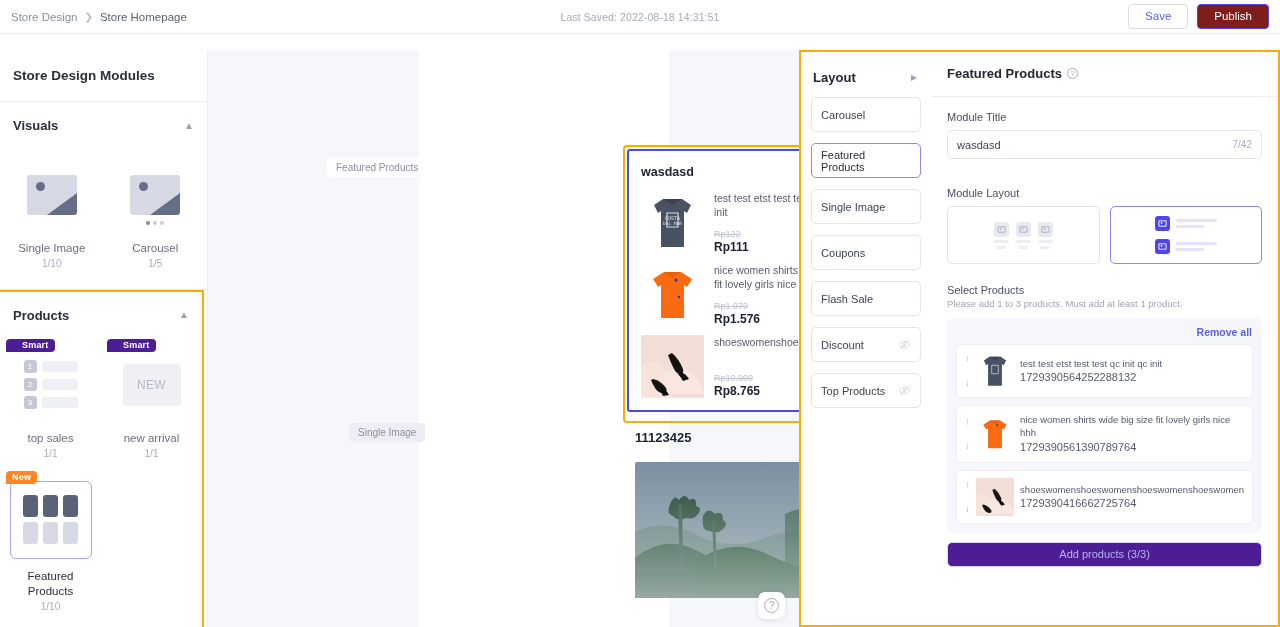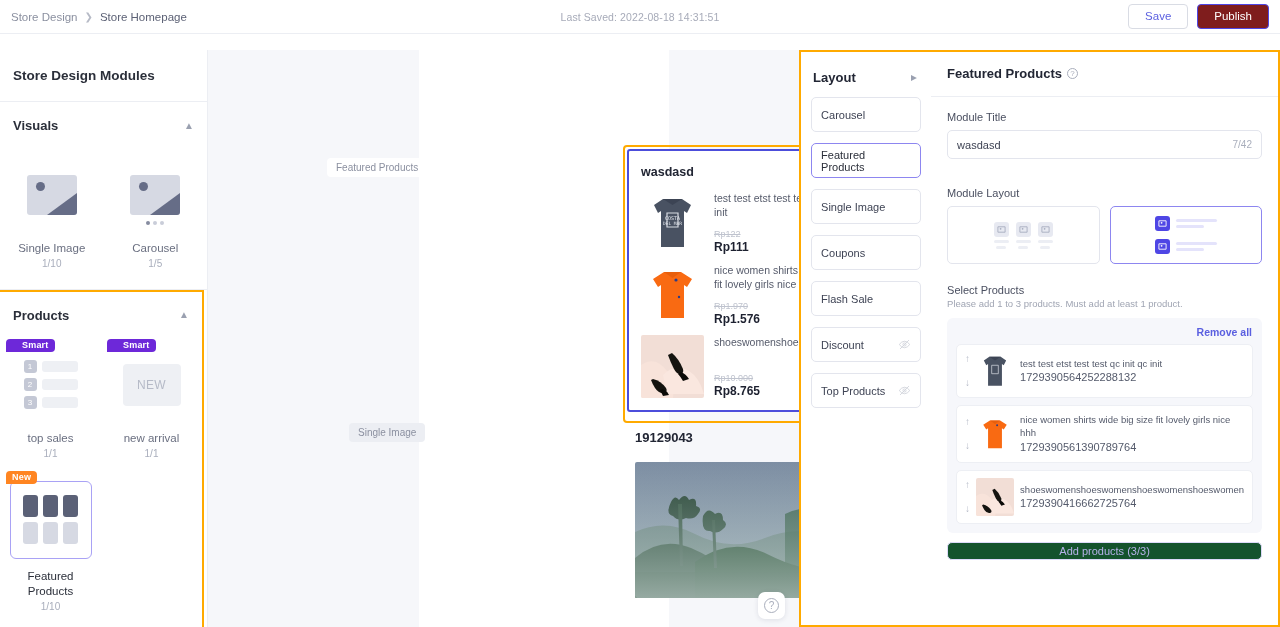--- a/index.html
+++ b/index.html
@@ -62,21 +62,21 @@
   }
   .mod-name { font-size: 11.5px; color: #6a6f80; line-height: 1.3; }
   .mod-count { font-size: 10px; color: #a9aebc; margin-top: 2px; }
   .mod.sel .mod-art { border: 1px solid #a9a2f5; border-radius: 6px; width: 82px; height: 78px; background:#fff;}
   .mod.sel .mod-name { color: #2b2f3a; }
   .badge {
     position: absolute; top: 2px; left: 6px; z-index: 3;
     font-size: 9px; color: #fff; padding: 1px 6px 2px;
     border-radius: 4px 4px 4px 0; font-weight: bold; letter-spacing: .2px;
   }
-  .badge.smart { background: #6d28d9; padding-left: 16px; }
+  .badge.smart { background: #4c1d95; padding-left: 16px; }
   .badge.new { background: #ff8521; }
   .img-ph { width: 50px; height: 40px; background: #d6d9e3; border-radius: 3px; position: relative; overflow: hidden; }
   .img-ph .dot { position: absolute; width: 9px; height: 9px; border-radius: 50%; background: #666d87; left: 9px; top: 7px; }
   .img-ph .mt { position: absolute; right: 0; bottom: 0; width: 0; height: 0;
     border-left: 30px solid transparent; border-bottom: 22px solid #666d87; }
   .dots { position: absolute; bottom: 6px; left: 0; right: 0; display: flex; gap: 3px; justify-content: center; }
   .dots i { width: 4px; height: 4px; border-radius: 50%; background: #c9cdd9; display:block;}
   .dots i.on { background: #868ca0; }
   .rank { display: flex; flex-direction: column; gap: 5px; }
   .rank-row { display: flex; align-items: center; gap: 5px; }
@@ -194,23 +194,23 @@
     display: flex; align-items: center; gap: 6px; padding: 7px 8px; margin-bottom: 7px;
   }
   .arrows { display: flex; flex-direction: column; justify-content: space-between;
             height: 34px; color: #b3b8c6; font-size: 10px; line-height:1; }
   .arrows span { cursor: pointer; }
   .sel-thumb { width: 38px; height: 38px; flex: 0 0 38px; overflow: hidden; border-radius: 2px; position: relative; background:#fff;}
   .sel-meta { flex: 1; min-width: 0; }
   .sel-name { font-size: 9.5px; color: #545a6b; line-height: 1.4; }
   .sel-id { font-size: 11px; color: #545a6b; line-height: 1.4; }
   .addbtn {
-    margin-top: 9px; border: 1px solid #dcd9f9; border-radius: 5px; height: 18px;
+    margin-top: 9px; border: 1px solid #dcd9f9; border-radius: 5px; height: 25px;
     display: flex; align-items: center; justify-content: center;
-    font-size: 11px; color: #b6b2ea; cursor: pointer; background:#14532d;
+    font-size: 11px; color: #b6b2ea; cursor: pointer; background:#4c1d95;
   }
 </style>
 </head>
 <body>
 
 <div class="app">
 
   <div class="topbar">
     <div class="crumb">
       <span class="crumb-link">Store Design</span>
@@ -387,21 +387,21 @@
           <div class="fp-info">
             <div class="fp-pname">shoeswomenshoeswomenshoeswome</div>
             <div class="fp-old">Rp10.000</div>
             <div class="fp-new">Rp8.765</div>
           </div>
         </div>
       </div>
       <div class="fp-outline"></div>
 
       <div style="position:absolute;left:427px;top:380px;width:244px;">
-        <div class="mod-head">19129043</div>
+        <div class="mod-head">11123425</div>
         <div style="margin-top:17px;border-radius:2px;overflow:hidden;height:136px;">
           <svg width="244" height="136" viewBox="0 0 244 136" preserveAspectRatio="none">
             <defs>
               <linearGradient id="sky" x1="0" y1="0" x2="0" y2="1">
                 <stop offset="0%" stop-color="#7d8ea3"></stop>
                   <stop offset="55%" stop-color="#93a4b2"></stop>
                 <stop offset="100%" stop-color="#a9b8bf"></stop>
               </linearGradient>
               <linearGradient id="mist" x1="0" y1="0" x2="0" y2="1">
                 <stop offset="0%" stop-color="#8fa3ac" stop-opacity="0"></stop>

